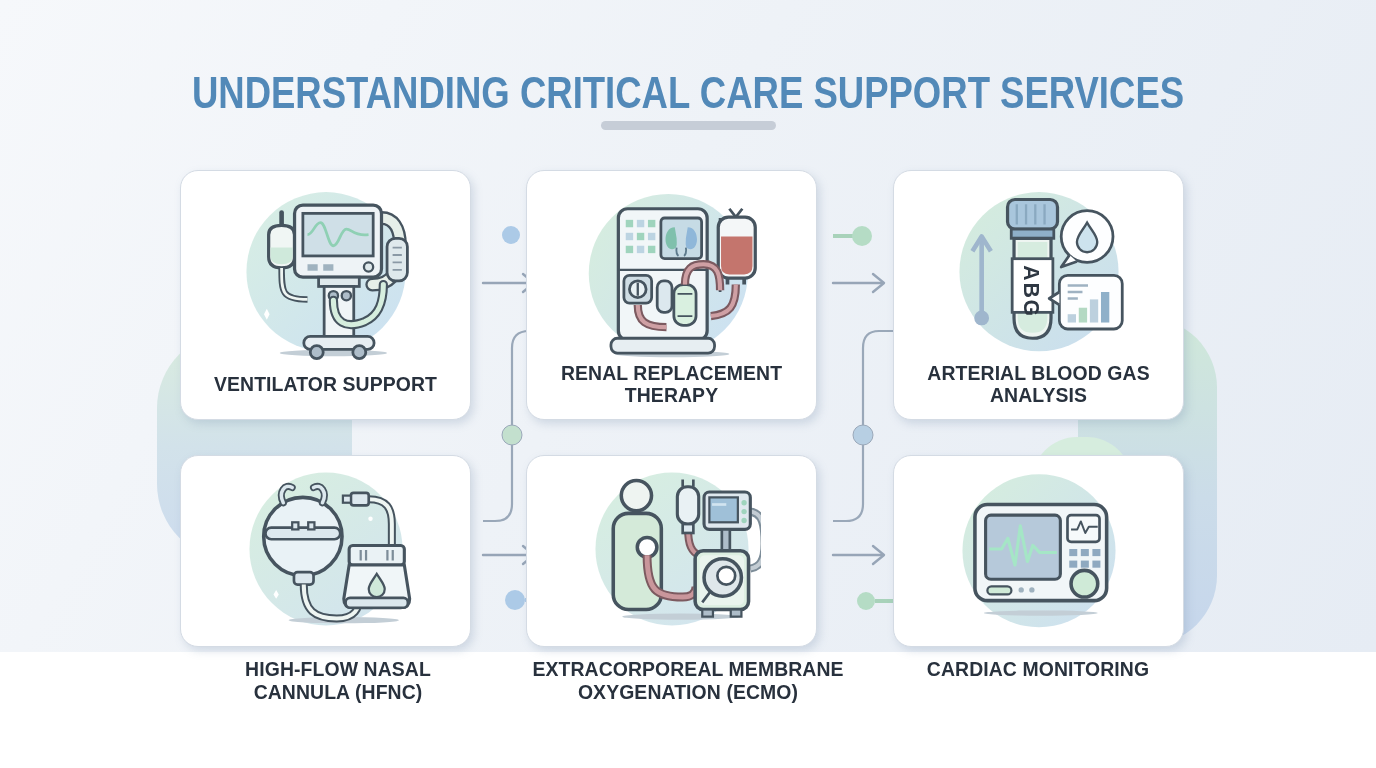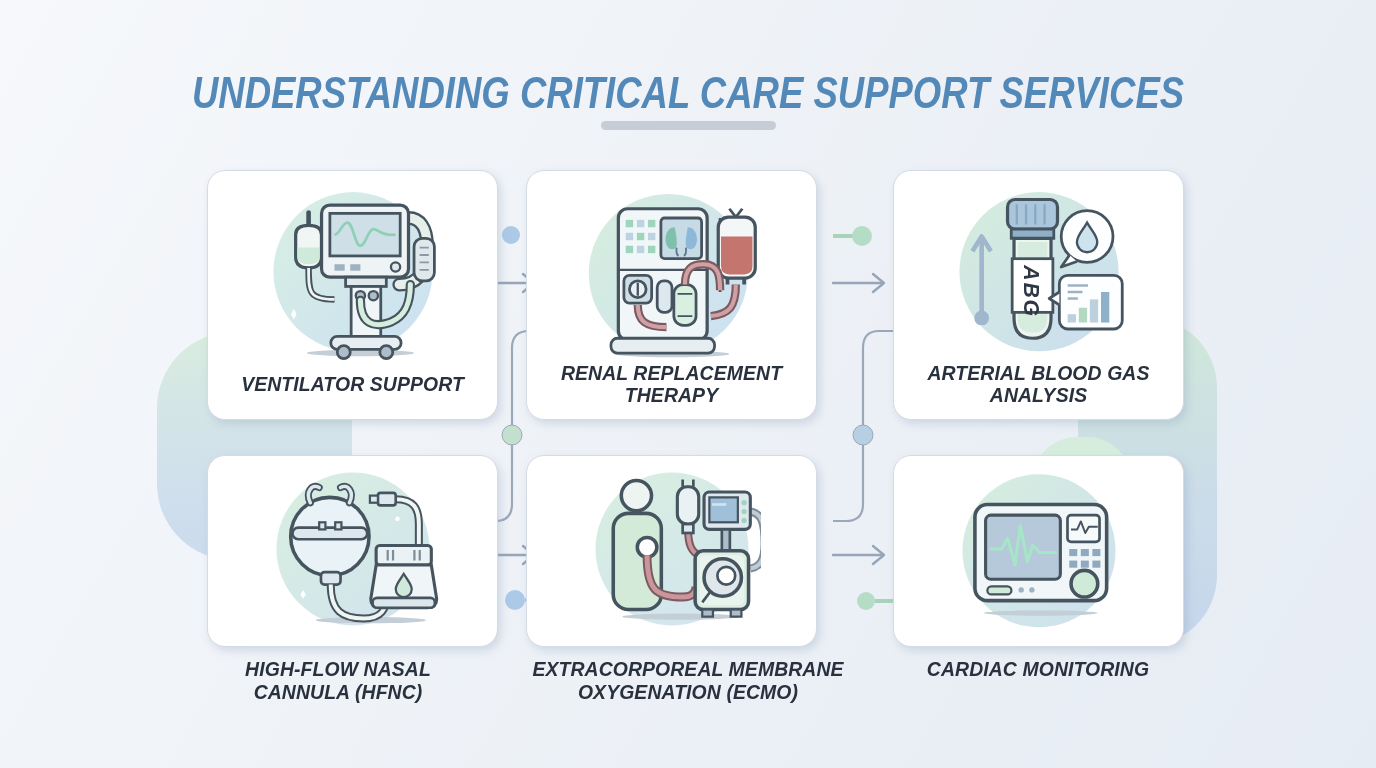--- a/index.html
+++ b/index.html
@@ -1,18 +1,18 @@
 <!DOCTYPE html>
 <html><head>
 <meta charset="utf-8">
 <style>
   html,body{margin:0;padding:0;}
   body{width:1376px;height:768px;overflow:hidden;font-family:"Liberation Sans",sans-serif;}
-  .canvas{position:relative;width:1376px;height:768px;
-    background:linear-gradient(120deg,#f6f8fb 0%,#eef2f7 45%,#e6ecf4 100%);font-style:italic;}
+  .canvas{position:relative;width:1376px;height:652px;
+    background:linear-gradient(120deg,#f6f8fb 0%,#eef2f7 45%,#e6ecf4 100%);}
   
   .blob{position:absolute;z-index:0;}
   .blob-left{left:157px;top:332px;width:195px;height:228px;border-radius:76px;
     background:linear-gradient(180deg,#d9ecde 0%,#d2e2ea 50%,#ccdbee 100%);}
   .blob-right{left:1078px;top:318px;width:139px;height:327px;border-radius:70px;
     background:linear-gradient(180deg,#cfe8d9 0%,#cbdce9 55%,#c6d6ec 100%);}
   .blob-card6{left:1032px;top:437px;width:100px;height:90px;border-radius:46px;
     background:#d6edde;}
   
   .title{position:absolute;top:68px;left:0;width:1376px;text-align:center;z-index:3;
@@ -20,21 +20,21 @@
     transform:scaleX(0.83);transform-origin:50% 50%;white-space:nowrap;}
   .title-underline{position:absolute;left:601px;top:121px;width:175px;height:9px;
     border-radius:5px;background:#c6cdd7;z-index:3;}
   
   .connectors{position:absolute;left:0;top:0;width:1376px;height:768px;z-index:1;}
   
   .card{position:absolute;background:#ffffff;border:1.5px solid #d4dbe4;border-radius:18px;
     box-shadow:3px 4px 8px rgba(130,150,180,0.28);z-index:2;}
   .card.r1{top:170px;height:248px;width:289px;}
   .card.r2{top:455px;height:190px;width:289px;}
-  .c1{left:207px;} .c2{left:526px;} .c3{left:893px;}
+  .c1{left:180px;} .c2{left:526px;} .c3{left:893px;}
   .icon-wrap-r1{position:absolute;left:50%;top:10px;transform:translateX(-50%);}
   .icon-wrap-r2{position:absolute;left:50%;top:4px;transform:translateX(-50%);}
   .card-label{position:absolute;left:-6px;right:-6px;bottom:7px;height:56px;
     display:flex;flex-direction:column;justify-content:center;align-items:center;
     font-size:20px;font-weight:bold;color:#28313d;line-height:22.5px;text-align:center;
     transform:scaleX(0.97);letter-spacing:0.1px;}
   .card-label span{display:block;}
   .below-label{position:absolute;width:330px;z-index:2;top:658px;
     font-size:20px;font-weight:bold;color:#28313d;line-height:22.5px;text-align:center;
     transform:scaleX(0.97);letter-spacing:0.1px;}

